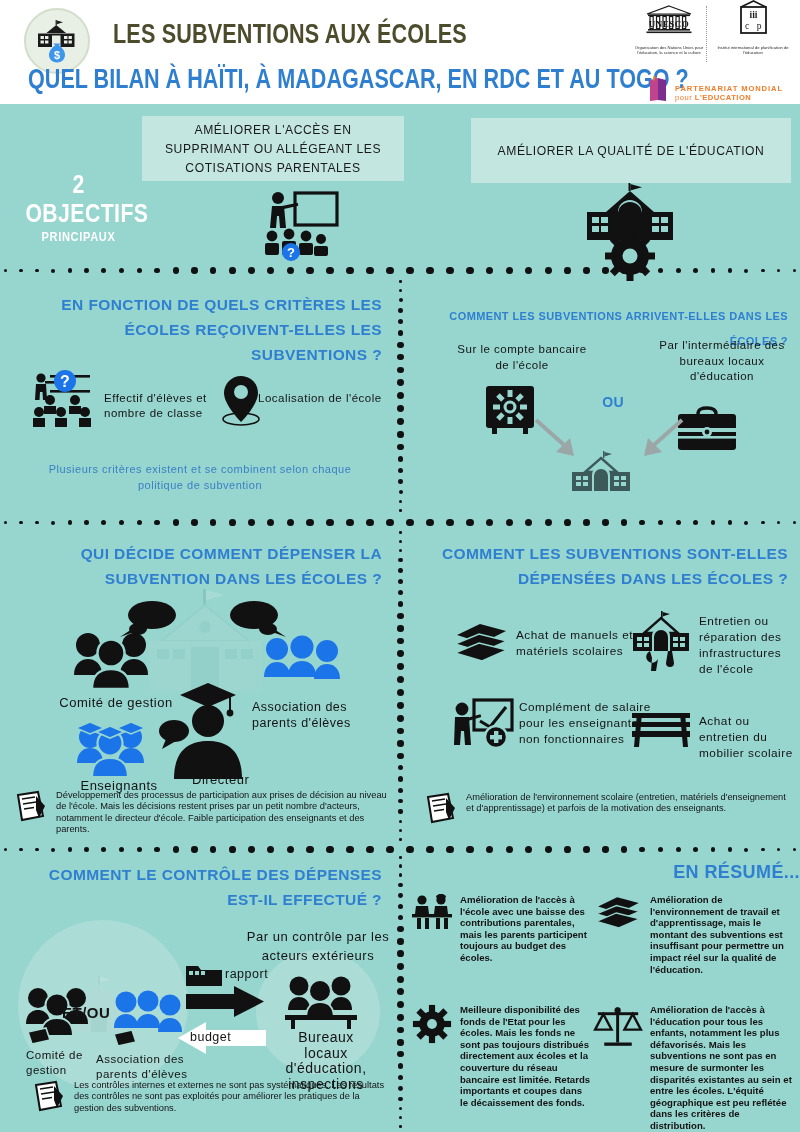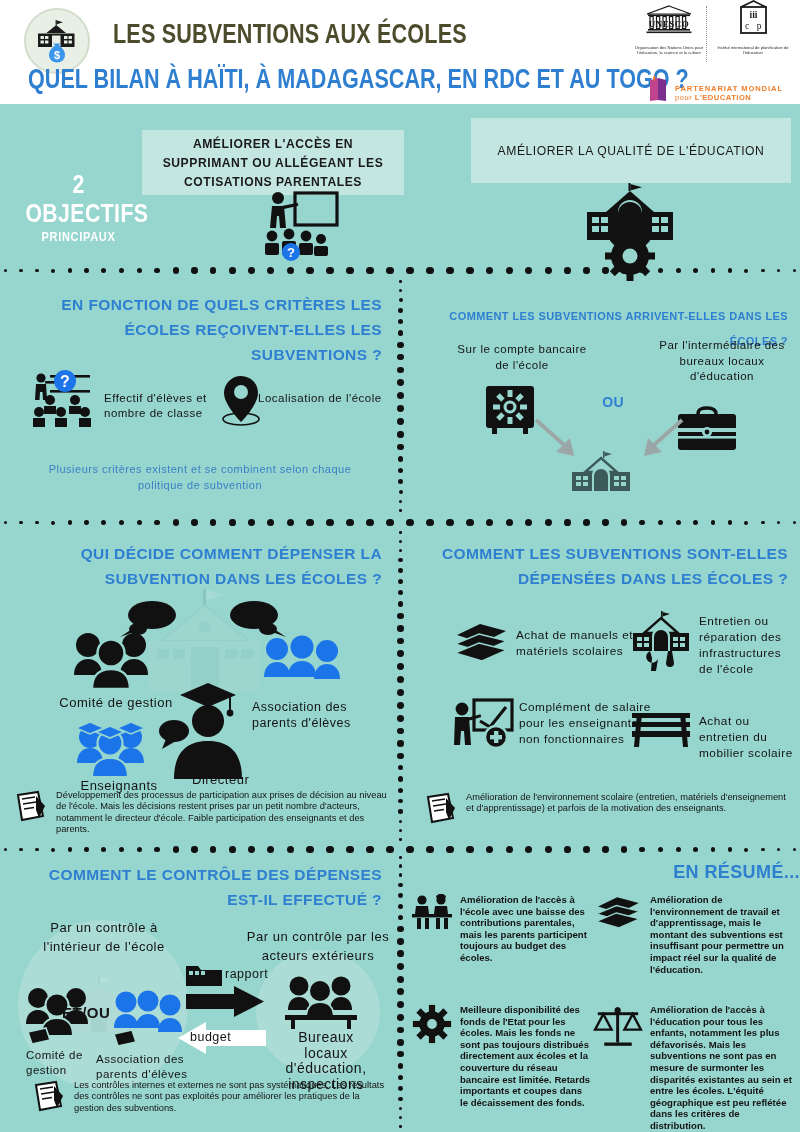--- a/index.html
+++ b/index.html
@@ -90,21 +90,21 @@
     transform:scaleX(0.85);transform-origin:center;display:block;
   }
   .obj-box{
     position:absolute;
     background:#c3e6e1;
     display:flex;align-items:center;justify-content:center;
     text-align:center;
     padding:6px 10px;
     box-sizing:border-box;
   }
-  #obj-box-1{left:142px;top:26px;width:262px;height:65px;font-weight:bold;}
+  #obj-box-1{left:142px;top:12px;width:262px;height:65px;}
   #obj-box-2{left:471px;top:14px;width:320px;height:65px;}
   .obj-text{
     font-size:13.2px;line-height:19px;color:#1a1a1a;
     font-family:"Liberation Sans", sans-serif;
     letter-spacing:0.6px;
     transform:scaleX(0.92);
   }
   .obj-icon{position:absolute;}
   #obj-icon-1{left:258px;top:86px;}
   #obj-icon-2{left:584px;top:78px;}
@@ -746,21 +746,20 @@
       <i style="width:3.3px;height:3.3px"></i>
       <i style="width:3.0px;height:3.0px"></i>
     </div>
 
   <div class="panel" id="panel-control" style="left:0;top:852px;width:398px;height:280px;">
     <div class="q-title" style="position:absolute;left:16px;top:10px;width:366px;font-size:15.5px;line-height:25px;">COMMENT LE CONTRÔLE DES DÉPENSES EST-IL EFFECTUÉ ?</div>
 
     <div style="position:absolute;left:18px;top:68px;width:170px;height:170px;border-radius:50%;background:#abdcd6;"></div>
     <div style="position:absolute;left:256px;top:98px;width:124px;height:124px;border-radius:50%;background:#abdcd6;"></div>
 
-    <div class="cap" style="position:absolute;left:26px;top:66px;width:156px;font-size:13px;line-height:19px;text-align:center;">Par un contrôle à l'intérieur de l'école</div>
     <div class="cap" style="position:absolute;left:244px;top:75px;width:148px;font-size:13px;line-height:19px;text-align:center;">Par un contrôle par les acteurs extérieurs</div>
 
     <svg style="position:absolute;left:66px;top:124px;opacity:0.42;" width="66" height="58" viewBox="0 0 66 58">
       <rect x="32" y="0" width="2" height="9" fill="#9ec9c4"></rect>
       <path d="M34 1 L44 3.5 L34 6 Z" fill="#cfe9e5"></path>
       <path d="M33 9 L57 28 L9 28 Z" fill="#b7d9d4"></path>
       <rect x="2" y="28" width="62" height="28" fill="#b7d9d4"></rect>
       <rect x="25" y="33" width="16" height="23" fill="#9ec9c4"></rect>
     </svg>
 

